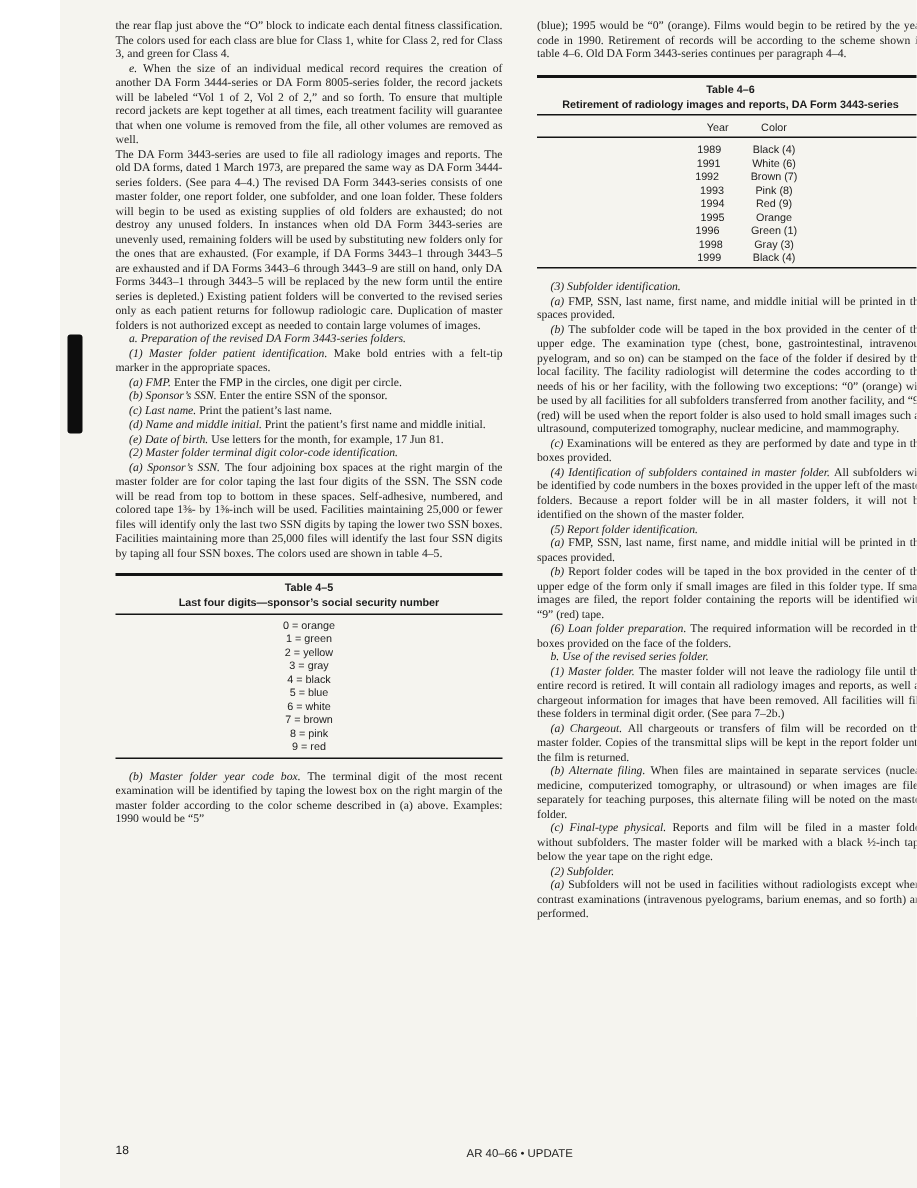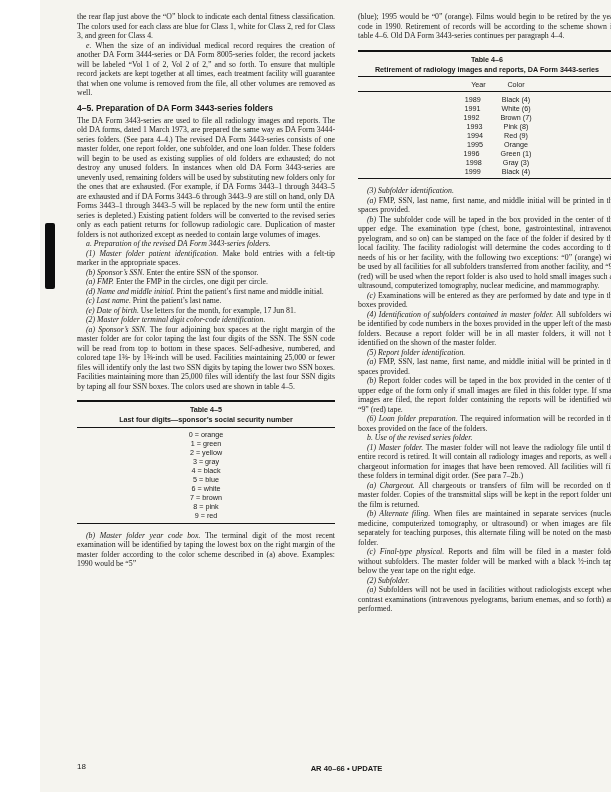--- a/index.html
+++ b/index.html
@@ -30,45 +30,44 @@
   .tbl-label{font-weight:bold;font-size:7.2px;line-height:9px;}
   .tbl-title{font-weight:bold;font-size:7.2px;line-height:9px;margin:1px 0 1px 0;}
   .t-row{font-size:7.2px;line-height:9px;}
   .t-year{display:inline-block;width:58px;}
   
   .footer{
     position:absolute;left:37px;right:35px;top:760px;height:14px;
     font-family:"Liberation Sans", sans-serif;font-size:8px;
   }
   .footer-page{position:absolute;left:0;top:2px;}
-  .footer-title{position:absolute;left:50%;transform:translateX(-50%);top:4px;font-weight:bold;font-size:7.6px;}
+  .footer-title{position:absolute;left:50%;transform:translateX(-50%);top:4px;font-weight:normal;font-size:7.6px;}
   
   .mark{position:absolute;}
   .mark-changebar{left:5px;top:223px;width:10px;height:66px;background:#0d0d0d;border-radius:2px;}
   .mark-pen{left:596px;top:86px;width:8px;height:42px;background:#0d0d0d;border-radius:45%;transform:rotate(4deg);}
   .mark-scribble{left:566px;top:728px;}
 </style>
 </head>
 <body>
 
 <div class="page">
 
   <div class="col col-left">
     <p class="para"><span class="lead"></span><span>the rear flap just above the “O” block to indicate each dental fitness classification. The colors used for each class are blue for Class 1, white for Class 2, red for Class 3, and green for Class 4.</span></p>
     <p class="para ind"><span class="lead">e. </span><span>When the size of an individual medical record requires the creation of another DA Form 3444-series or DA Form 8005-series folder, the record jackets will be labeled “Vol 1 of 2, Vol 2 of 2,” and so forth. To ensure that multiple record jackets are kept together at all times, each treatment facility will guarantee that when one volume is removed from the file, all other volumes are removed as well.</span></p>
 
-    <h2 class="h45">4–5. Preparation of DA Form 3443-series folders</h2>
 
     <p class="para"><span class="lead"></span><span>The DA Form 3443-series are used to file all radiology images and reports. The old DA forms, dated 1 March 1973, are prepared the same way as DA Form 3444-series folders. (See para 4–4.) The revised DA Form 3443-series consists of one master folder, one report folder, one subfolder, and one loan folder. These folders will begin to be used as existing supplies of old folders are exhausted; do not destroy any unused folders. In instances when old DA Form 3443-series are unevenly used, remaining folders will be used by substituting new folders only for the ones that are exhausted. (For example, if DA Forms 3443–1 through 3443–5 are exhausted and if DA Forms 3443–6 through 3443–9 are still on hand, only DA Forms 3443–1 through 3443–5 will be replaced by the new form until the entire series is depleted.) Existing patient folders will be converted to the revised series only as each patient returns for followup radiologic care. Duplication of master folders is not authorized except as needed to contain large volumes of images.</span></p>
     <p class="para ind"><span class="lead">a. Preparation of the revised DA Form 3443-series folders.</span><span></span></p>
     <p class="para ind"><span class="lead">(1) Master folder patient identification. </span><span>Make bold entries with a felt-tip marker in the appropriate spaces.</span></p>
+    <p class="para ind"><span class="lead">(a) FMP. </span><span>Enter the FMP in the circles, one digit per circle.</span></p>
     <p class="para ind"><span class="lead">(b) Sponsor’s SSN. </span><span>Enter the entire SSN of the sponsor.</span></p>
-    <p class="para ind"><span class="lead">(a) FMP. </span><span>Enter the FMP in the circles, one digit per circle.</span></p>
+    <p class="para ind"><span class="lead">(c) Last name. </span><span>Print the patient’s last name.</span></p>
     <p class="para ind"><span class="lead">(d) Name and middle initial. </span><span>Print the patient’s first name and middle initial.</span></p>
-    <p class="para ind"><span class="lead">(c) Last name. </span><span>Print the patient’s last name.</span></p>
     <p class="para ind"><span class="lead">(e) Date of birth. </span><span>Use letters for the month, for example, 17 Jun 81.</span></p>
     <p class="para ind"><span class="lead">(2) Master folder terminal digit color-code identification.</span><span></span></p>
     <p class="para ind"><span class="lead">(a) Sponsor’s SSN. </span><span>The four adjoining box spaces at the right margin of the master folder are for color taping the last four digits of the SSN. The SSN code will be read from top to bottom in these spaces. Self-adhesive, numbered, and colored tape 1⅜- by 1⅜-inch will be used. Facilities maintaining 25,000 or fewer files will identify only the last two SSN digits by taping the lower two SSN boxes. Facilities maintaining more than 25,000 files will identify the last four SSN digits by taping all four SSN boxes. The colors used are shown in table 4–5.</span></p>
 
     <div class="tbl">
       <div class="rule-thick"></div>
       <div class="tbl-label">Table 4–5</div>
       <div class="tbl-title">Last four digits—sponsor’s social security number</div>
       <div class="rule-thin"></div>
       <div class="t-row">0 = orange</div>

